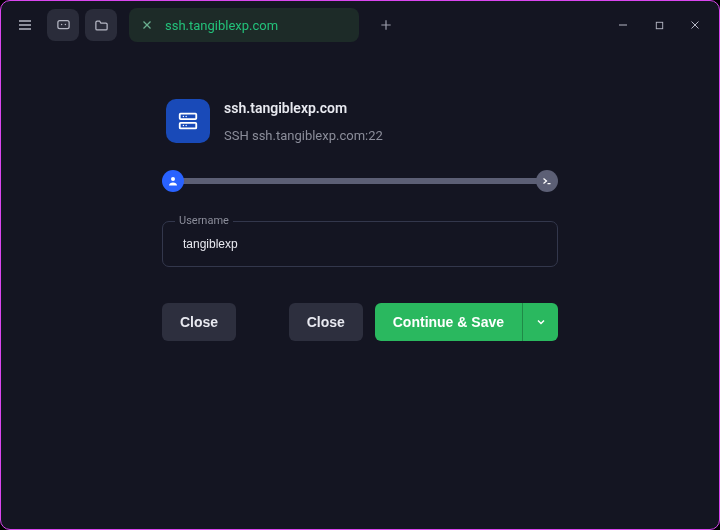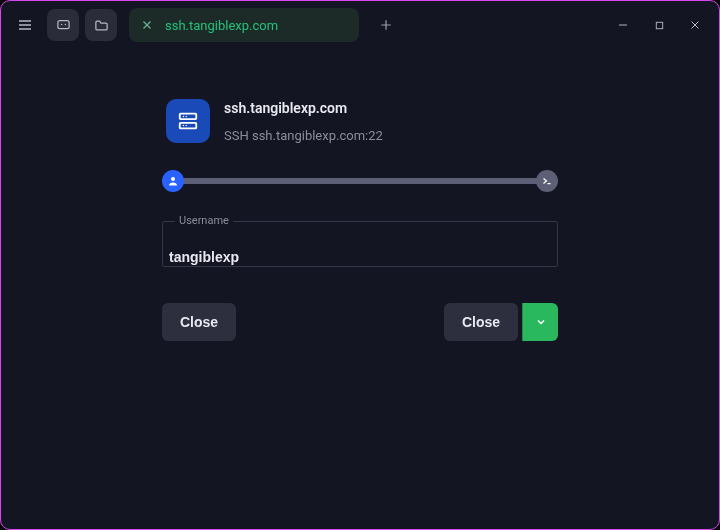--- a/index.html
+++ b/index.html
@@ -141,51 +141,50 @@
     color:white;
     z-index:2;
   }
   .progress .left.dot{ background: var(--accent-blue); }
   .progress .right.dot{ background: var(--accent-grey); margin-left:auto; }
 
   
   .field{
     position:relative;
     border:1px solid var(--field-border);
-    border-radius:2px;
+    border-radius:7px;
     height:46px;
     display:flex;
-    align-items:flex-end;
-    padding: 0 4px;
+    align-items:center;
+    padding: 0 18px;
   }
   .field label{
     position:absolute;
     top:-8px;
     left:12px;
     background: var(--bg);
     padding: 0 4px;
     color: var(--text-muted);
     font-size:11px;
   }
   .field input{
     background:transparent;
     border:none;
     outline:none;
     color: var(--text);
-    font-size:14px;
+    font-size:12px;
     width:100%;
-    font-weight:bold;
   }
 
   
   .btn-row{
     display:flex;
     align-items:center;
     margin-top: 36px;
-    gap: 4px;
+    gap: 12px;
   }
   .btn-row .gap { flex:1; }
   .btn{
     height:38px;
     border:none;
     border-radius:6px;
     padding: 0 18px;
     font-size:14px;
     font-weight:600;
     color: var(--text);
@@ -318,20 +317,21 @@
       <div class="field">
         <label>Username</label>
         <input type="text" value="tangiblexp" style="">
       </div>
 
       <div class="btn-row">
         <button class="btn neutral">Close</button>
         <div class="gap"></div>
         <button class="btn neutral">Close</button>
         <div class="split">
+          <button class="btn primary">Continue &amp; Save</button>
           <button class="caret">
             <svg width="12" height="12" viewBox="0 0 24 24" fill="none" stroke="white" stroke-width="3">
                 <polyline points="6 9 12 15 18 9"></polyline>
               </svg>
           </button>
         </div>
       </div>
 
     </div>
   </div>

